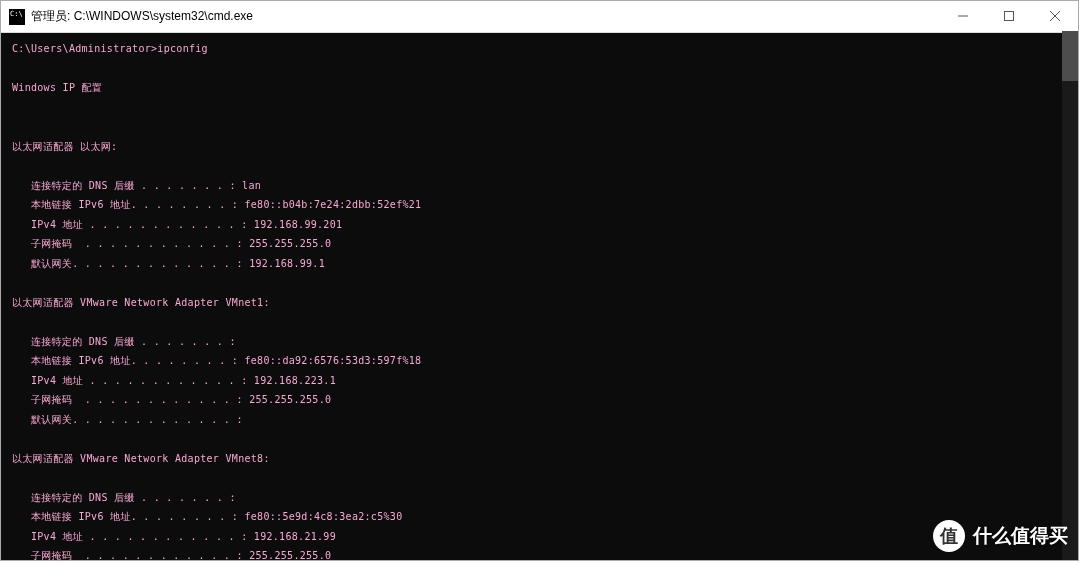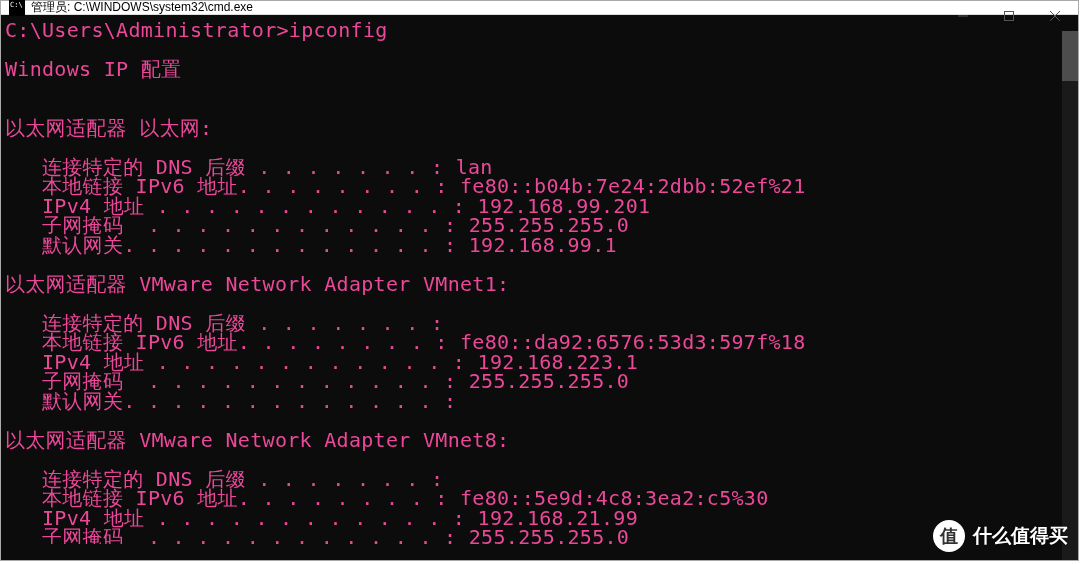--- a/index.html
+++ b/index.html
@@ -16,21 +16,21 @@
       overflow: hidden;
     }
     .window {
       width: 1079px;
       height: 561px;
       border: 1px solid #aaa;
       position: relative;
       background: #0c0c0c;
     }
     .titlebar {
-      height: 14px;
+      height: 32px;
       background: #fff;
       display: flex;
       align-items: center;
       border-bottom: 1px solid #ddd;
     }
     .titlebar-icon {
       width: 16px;
       height: 16px;
       margin-left: 8px;
       margin-right: 6px;
@@ -64,25 +64,25 @@
       justify-content: center;
       color: #666;
       font-size: 11px;
       cursor: pointer;
     }
     .window-control svg {
       width: 10px;
       height: 10px;
     }
     .terminal {
-      padding: 6px 4px;
+      padding: 6px 11px;
       font-family: "NSimSun", "SimSun", "Consolas", monospace;
-      font-size: 20px;
+      font-size: 10px;
       line-height: 19.5px;
-      color: #ec4899;
+      color: #f9a8d4;
       white-space: pre;
       height: calc(100% - 30px);
       overflow: hidden;
       position: relative;
       letter-spacing: 0.3px;
     }
     .terminal-line {
       white-space: pre;
     }
     .scrollbar {

